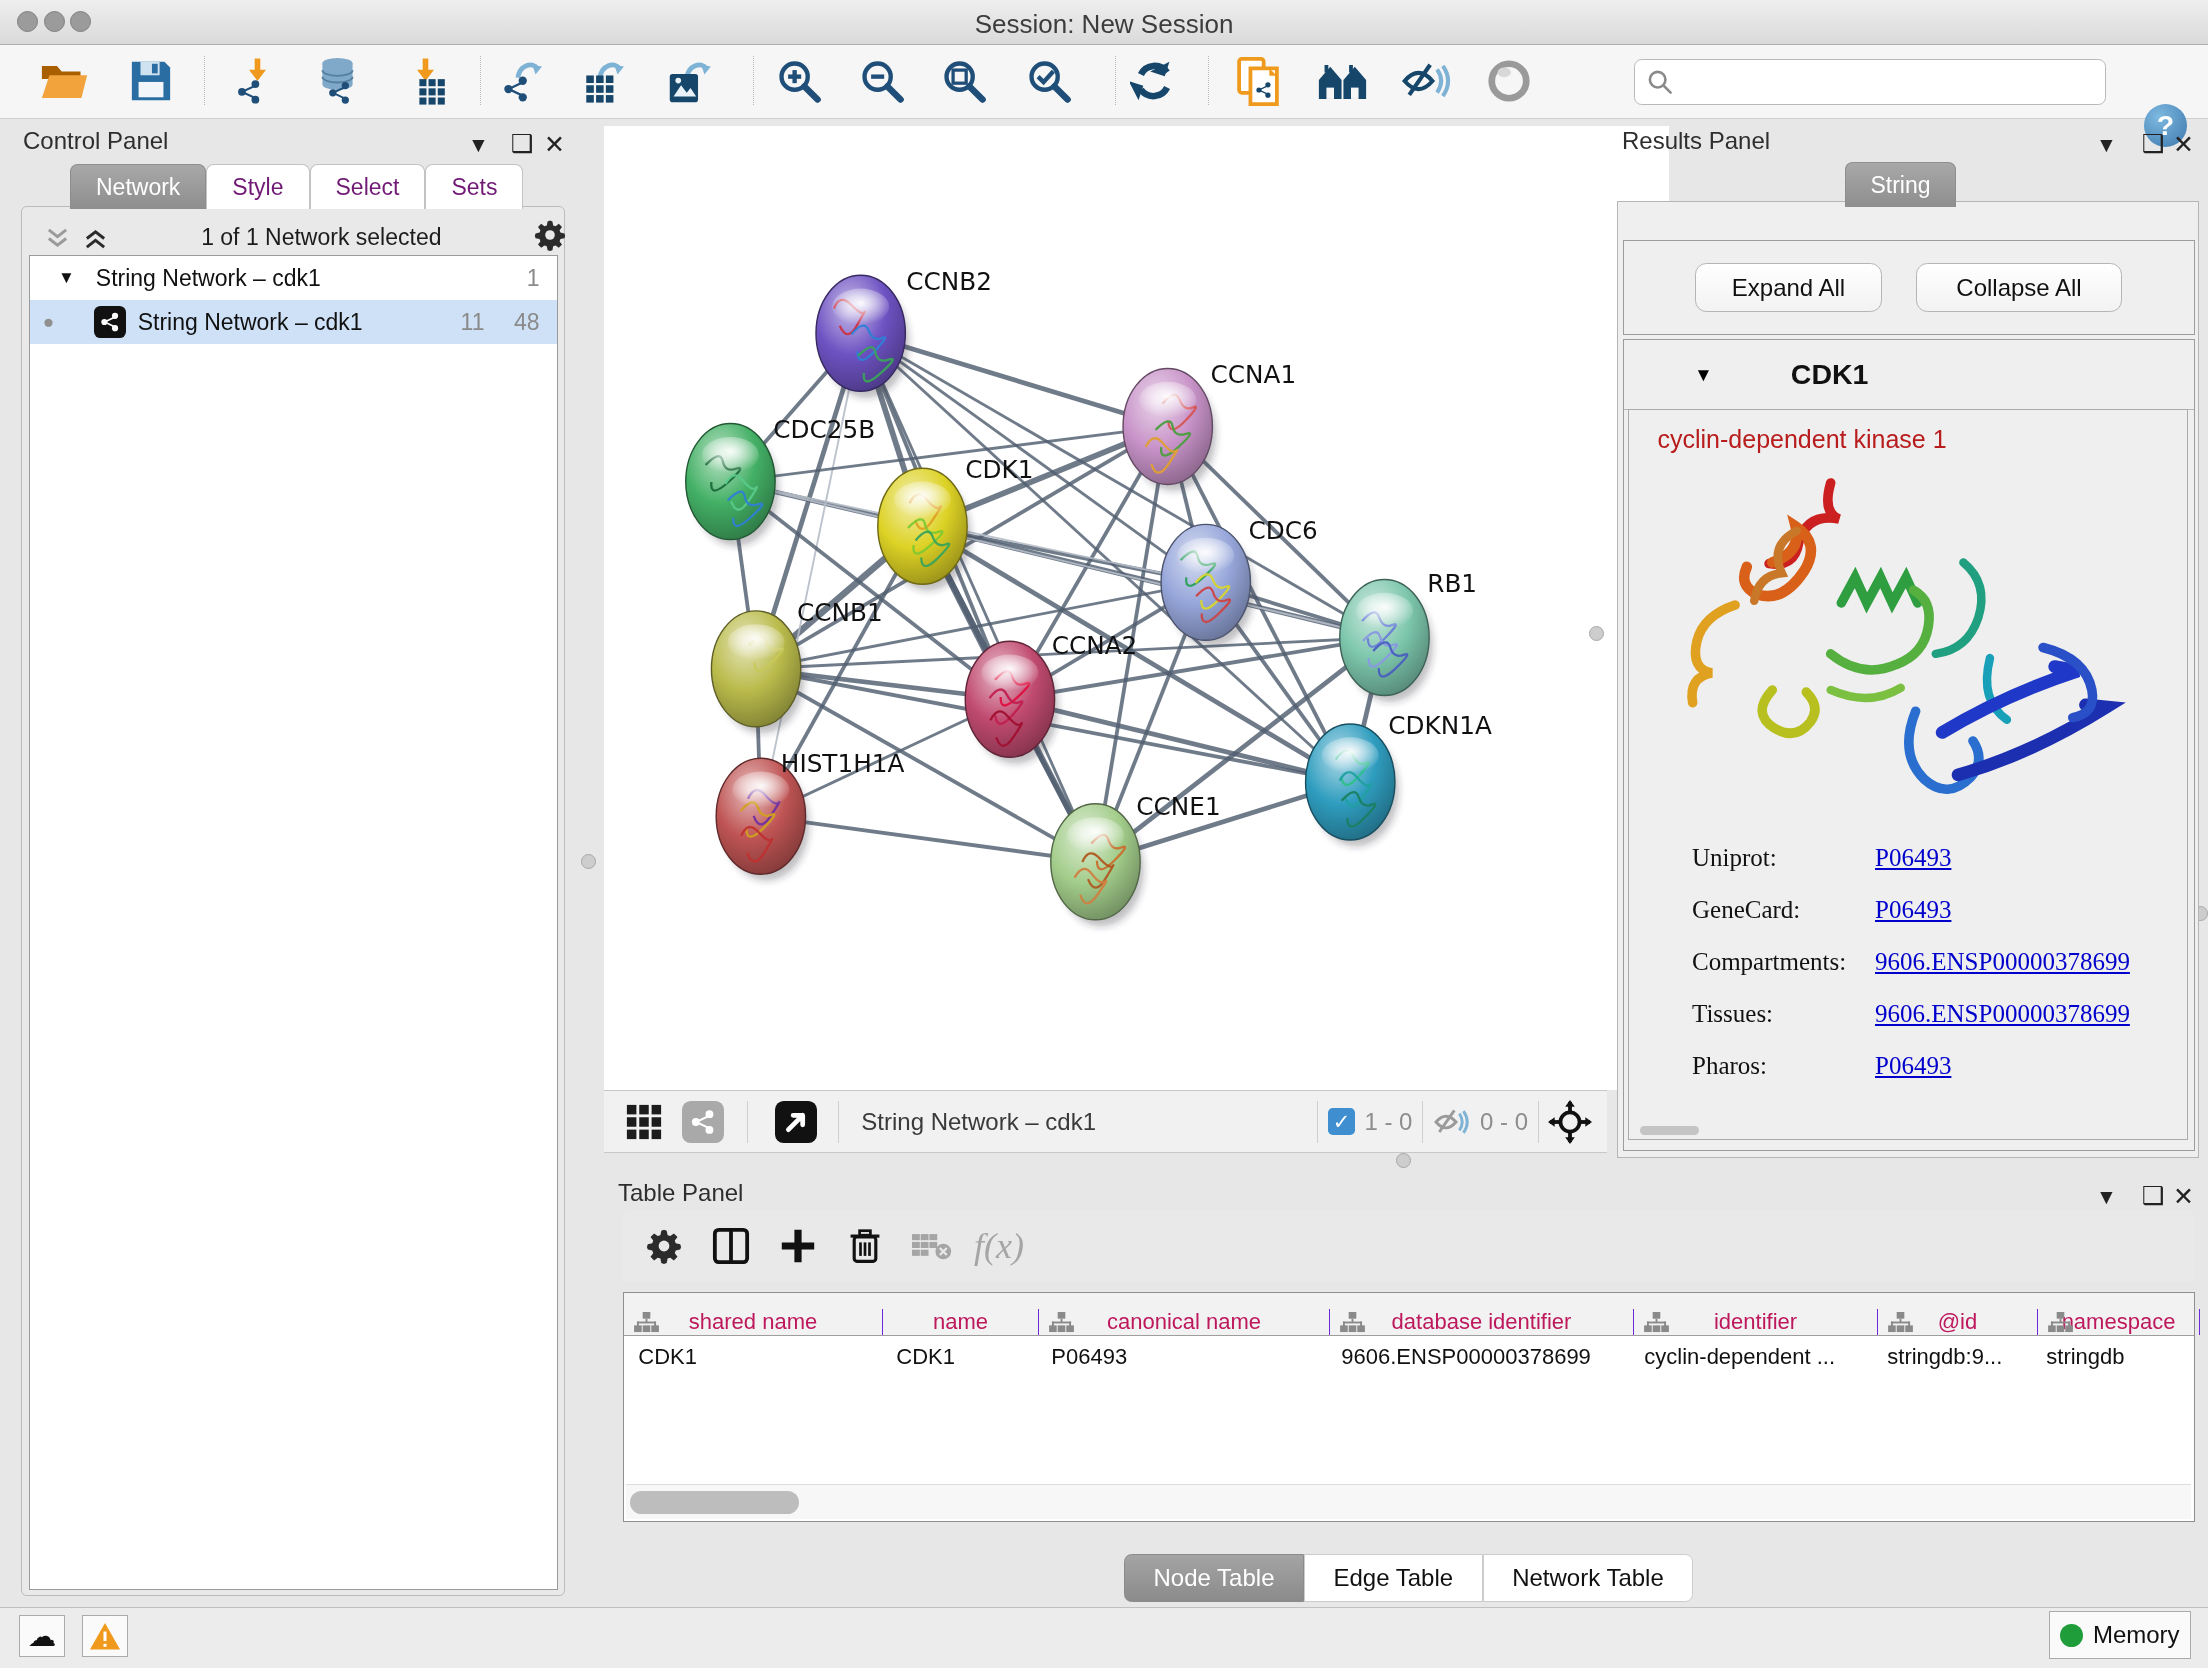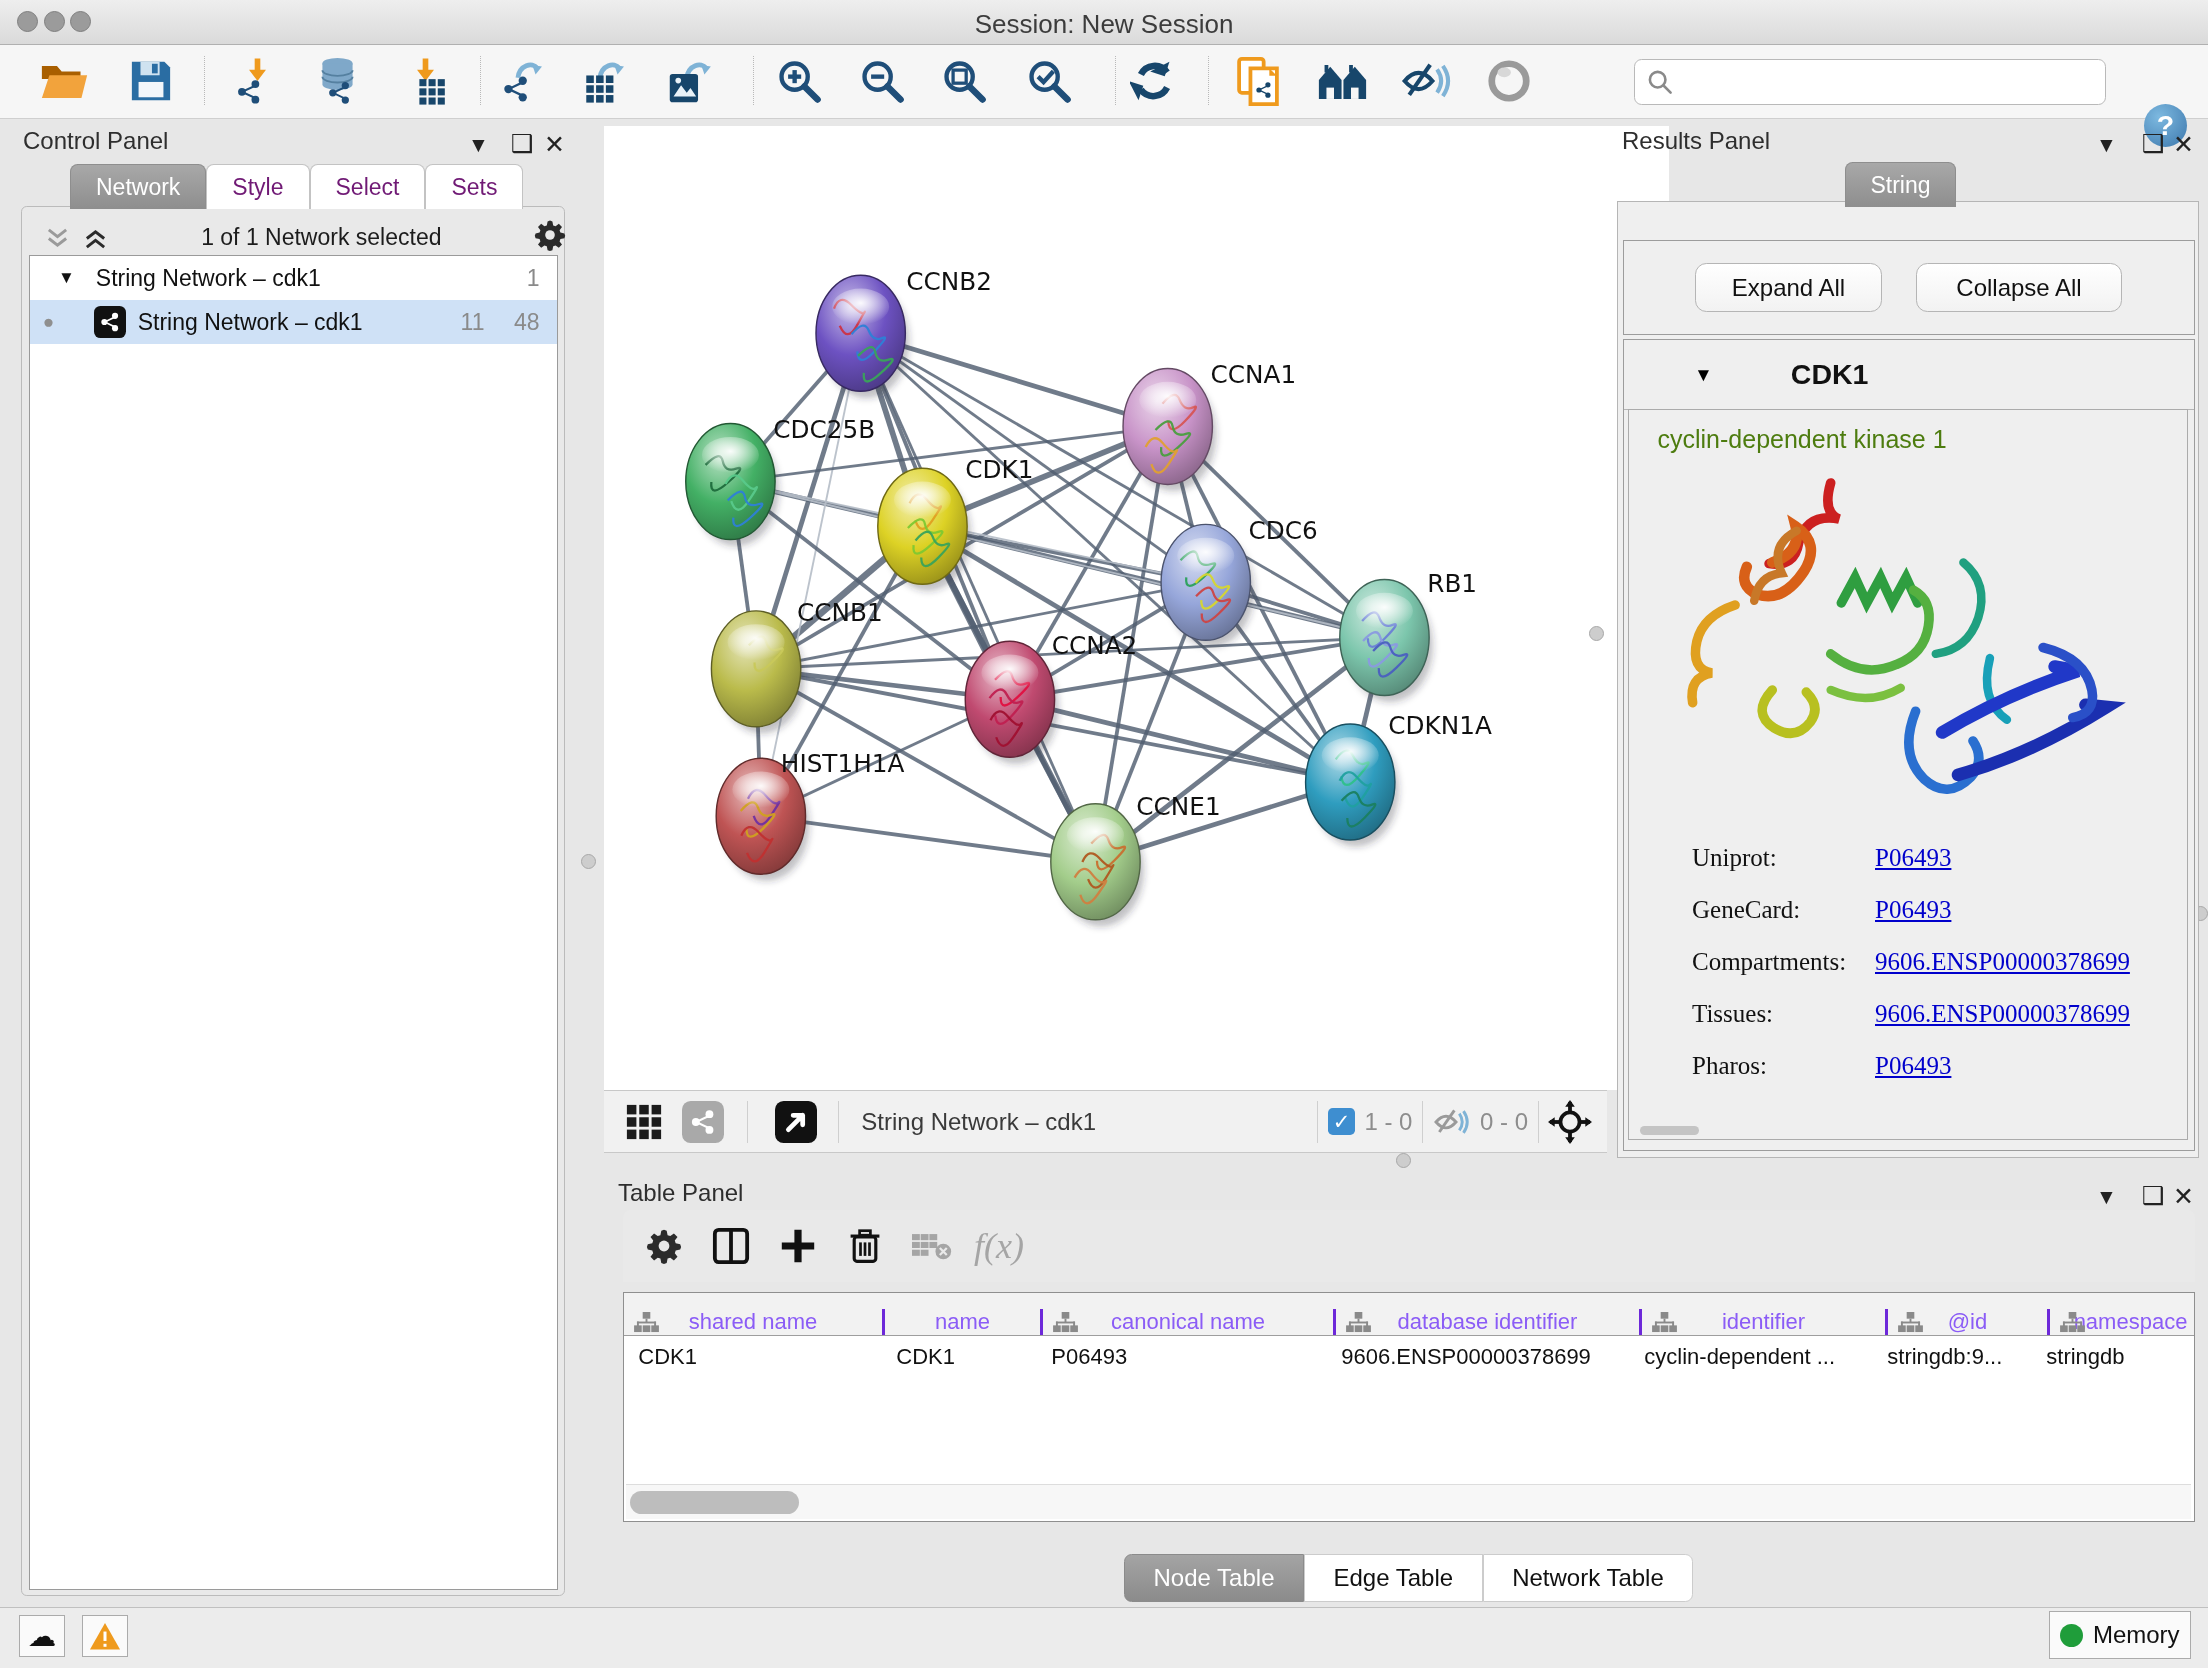--- a/index.html
+++ b/index.html
@@ -53,21 +53,21 @@
   #rp-sub{left:1628px;top:409px;width:558px;height:729px;background:#efefef;border:1px solid #ababab;}
   .serif{font-family:"Liberation Serif","DejaVu Serif",serif;}
   .cl-row{display:flex;font-size:25px;color:#111;height:52px;align-items:center;}
   .cl-label{width:183px;padding-left:0px;}
   .cl-value a{color:#0000cc;text-decoration:underline;}
   
   #tp-toolbar{left:623px;top:1210px;width:1572px;height:72px;background:#e9e9e9;border-radius:7.6px 7.6px 0 0;display:flex;align-items:center;}
   .tpi{width:67px;height:57px;display:flex;align-items:center;justify-content:center;}
   #tbl{left:623px;top:1292px;width:1572px;height:230px;background:#fff;border:1.9px solid #8f8f8f;box-sizing:border-box;}
   #tbl-head{display:flex;height:42px;background:#f2f2f2;border-bottom:1.9px solid #9e9e9e;}
-  .th{display:flex;align-items:center;justify-content:center;position:relative;font-size:22px;color:#8b5cf6;border-right:3px solid #6d28d9;overflow:hidden;white-space:nowrap;margin-top:16px;}
+  .th{display:flex;align-items:center;justify-content:center;position:relative;font-size:22px;color:#be185d;border-right:1px solid #6d28d9;overflow:hidden;white-space:nowrap;margin-top:16px;}
   .th .hicon{position:absolute;left:9.5px;}
   #tbl-row{display:flex;height:42px;}
   .td{font-size:22px;color:#111;padding:7.6px 0 0 14.3px;box-sizing:border-box;overflow:hidden;white-space:nowrap;}
   #tbl-hscroll{position:absolute;left:1.9px;bottom:1.9px;width:1565px;height:34px;background:#f7f7f7;border-top:1px solid #ddd;}
   #tbl-thumb{position:absolute;left:3.8px;top:5.7px;width:169px;height:23px;background:#bdbdbd;border-radius:11.4px;}
   #bottom-tabs{left:1124px;top:1554px;display:flex;}
   .btab{height:46px;padding:0 28.5px;font-size:24px;display:flex;align-items:center;background:#fff;border:1px solid #cccccc;color:#111;}
   .btab.sel{background:linear-gradient(#a4a4a4,#8b8b8b);color:#fff;border-color:#8b8b8b;border-radius:7.6px 0 0 7.6px;}
   .btab:last-child{border-radius:0 7.6px 7.6px 0;}
   
@@ -665,21 +665,21 @@
     <span>Collapse All</span>
   </div>
 
 <div id="rp-content" class="abs">
   <div style="height:69px;border-bottom:1px solid #b5b5b5;display:flex;align-items:center">
     <span style="margin-left:70px;font-size:19px">▼</span>
     <span style="margin-left:78px;font-size:28.5px;font-weight:bold;color:#111">CDK1</span>
   </div>
 </div>
 <div id="rp-sub" class="abs">
-  <div style="margin:15px 0 0 28.5px;font-size:25px;color:#4d7c0f">cyclin-dependent kinase 1</div>
+  <div style="margin:15px 0 0 28.5px;font-size:25px;color:#b91c1c">cyclin-dependent kinase 1</div>
 
   <svg width="476" height="361" viewBox="0 0 440 340" style="margin:13.3px 0 0 38px">
     <g fill="none" stroke-linecap="round">
       <path d="M150 15 q-8 28 8 34 q-30 -6 -38 22 q-4 24 -28 20" stroke="#cc2020" stroke-width="9"></path>
       <path d="M95 90 q28 -10 22 -34 q24 16 8 42 q-20 30 -44 22 q-18 -8 -10 -26" stroke="#d86018" stroke-width="10"></path>
       <path d="M118 60 q-26 14 -14 40 q-22 2 -26 26" stroke="#c87828" stroke-width="8"></path>
       <path d="M60 130 q-30 10 -36 34 q-6 26 14 30 q-22 4 -18 28" stroke="#e0a020" stroke-width="9"></path>
       <path d="M95 210 q-20 22 2 36 q20 12 34 -6 q10 -14 -4 -28" stroke="#b8c020" stroke-width="9"></path>
       <path d="M160 128 l13 -24 l11 24 l13 -24 l11 24 l13 -24 l11 24" stroke="#2f9e40" stroke-width="9"></path>
       <path d="M150 176 q30 24 62 10 q26 -10 30 -36 q4 -24 -14 -34" stroke="#55b040" stroke-width="9"></path>

